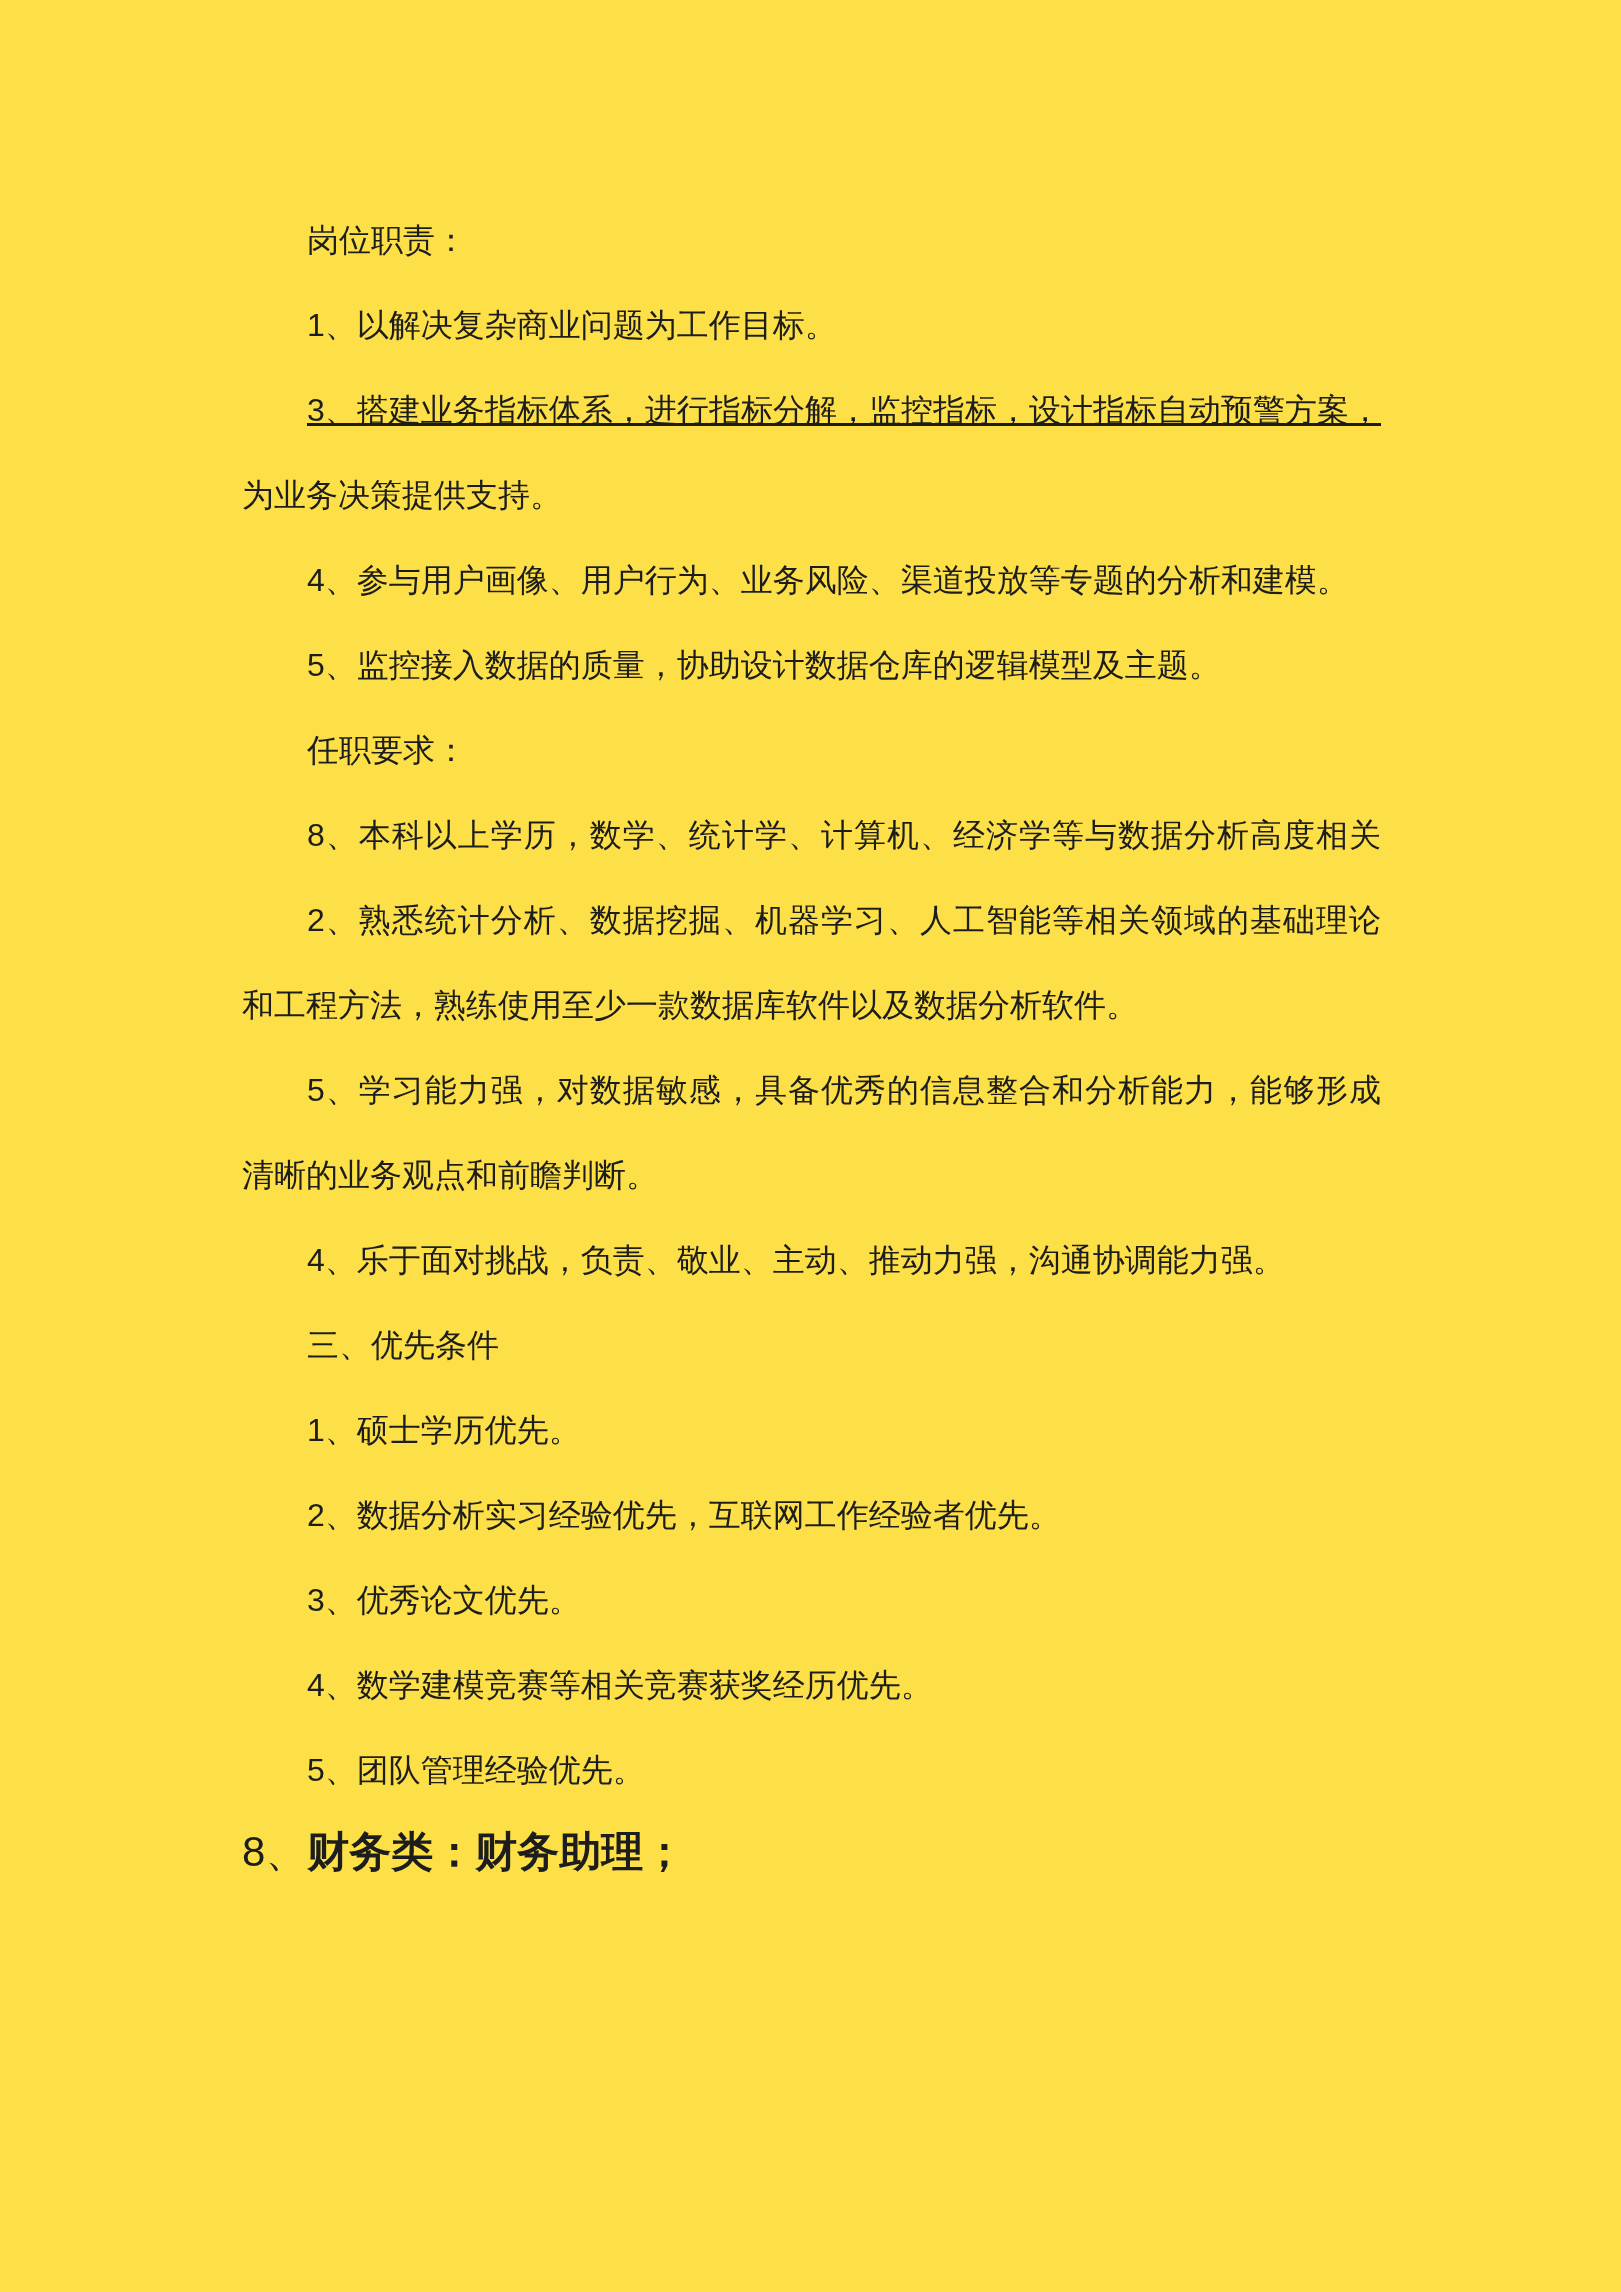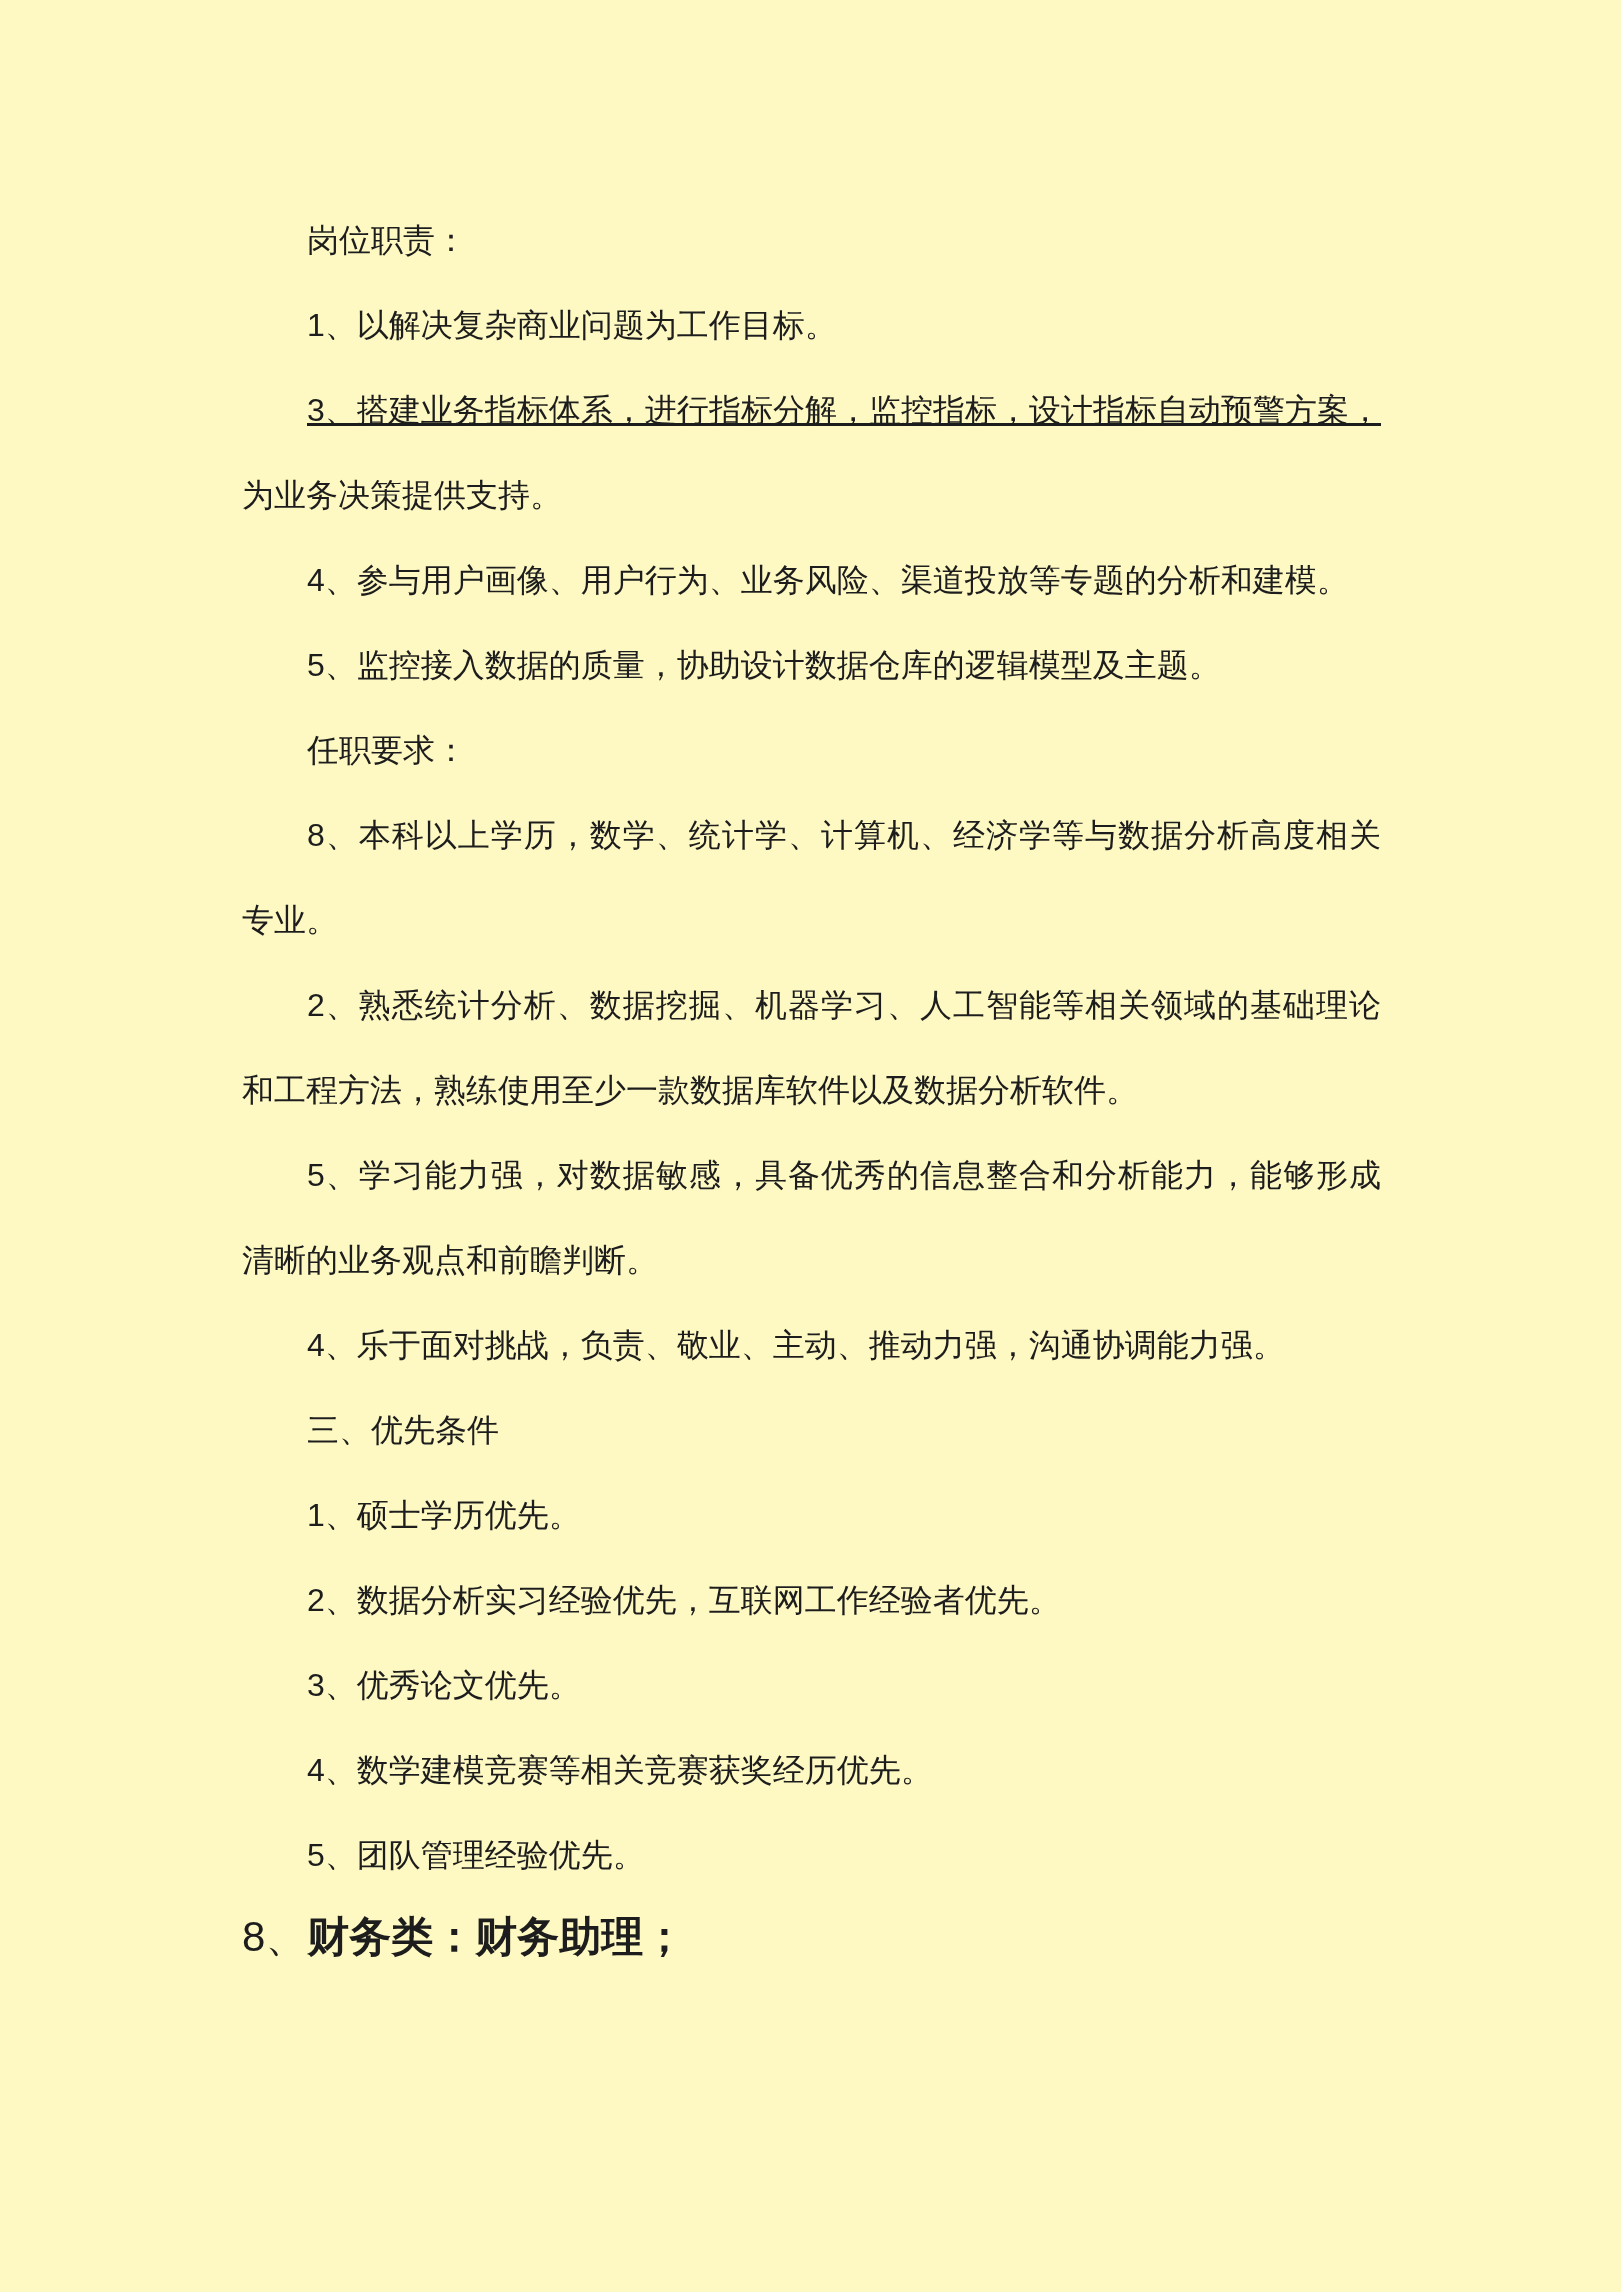--- a/index.html
+++ b/index.html
@@ -50,31 +50,30 @@
   .heading-num {
     font-weight: 400;
   }
   .heading-text {
     font-weight: 700;
   }
 </style>
 </head>
 <body>
 
-<div class="page" style="background: #fef9c3;">
+<div class="page" style="background: #fde047;">
   <div class="doc-body" id="doc-body">
       <div class="line indent" style="color: rgb(29, 29, 29);">岗位职责：</div>
       <div class="line indent" style="color: rgb(29, 29, 29);">1、以解决复杂商业问题为工作目标。</div>
       <div class="line indent-fill" style="color: rgb(29, 29, 29); text-decoration: underline;">3、搭建业务指标体系，进行指标分解，监控指标，设计指标自动预警方案，</div>
       <div class="line flush" style="color: rgb(29, 29, 29);">为业务决策提供支持。</div>
       <div class="line indent" style="color: rgb(29, 29, 29);">4、参与用户画像、用户行为、业务风险、渠道投放等专题的分析和建模。</div>
       <div class="line indent" style="color: rgb(29, 29, 29);">5、监控接入数据的质量，协助设计数据仓库的逻辑模型及主题。</div>
       <div class="line indent" style="color: rgb(29, 29, 29);">任职要求：</div>
       <div class="line indent-fill" style="color: rgb(29, 29, 29);">8、本科以上学历，数学、统计学、计算机、经济学等与数据分析高度相关</div>
-      <div class="line flush" style="color: rgb(29, 29, 29);">专业。</div>
       <div class="line indent-fill" style="color: rgb(29, 29, 29);">2、熟悉统计分析、数据挖掘、机器学习、人工智能等相关领域的基础理论</div>
       <div class="line flush" style="color: rgb(29, 29, 29);">和工程方法，熟练使用至少一款数据库软件以及数据分析软件。</div>
       <div class="line indent-fill" style="color: rgb(29, 29, 29);">5、学习能力强，对数据敏感，具备优秀的信息整合和分析能力，能够形成</div>
       <div class="line flush" style="color: rgb(29, 29, 29);">清晰的业务观点和前瞻判断。</div>
       <div class="line indent" style="color: rgb(29, 29, 29);">4、乐于面对挑战，负责、敬业、主动、推动力强，沟通协调能力强。</div>
       <div class="line indent" style="color: rgb(29, 29, 29);">三、优先条件</div>
       <div class="line indent" style="color: rgb(29, 29, 29);">1、硕士学历优先。</div>
       <div class="line indent" style="color: rgb(29, 29, 29);">2、数据分析实习经验优先，互联网工作经验者优先。</div>
       <div class="line indent" style="color: rgb(29, 29, 29);">3、优秀论文优先。</div>
       <div class="line indent" style="color: rgb(29, 29, 29);">4、数学建模竞赛等相关竞赛获奖经历优先。</div>

